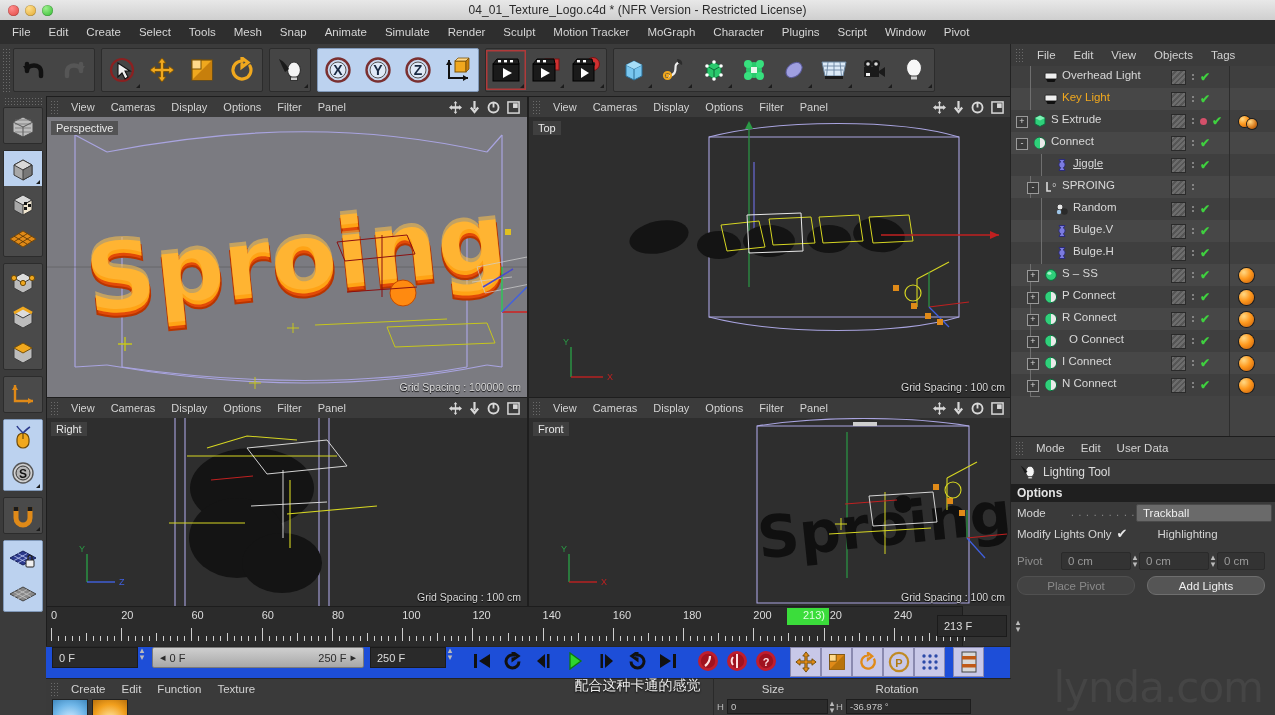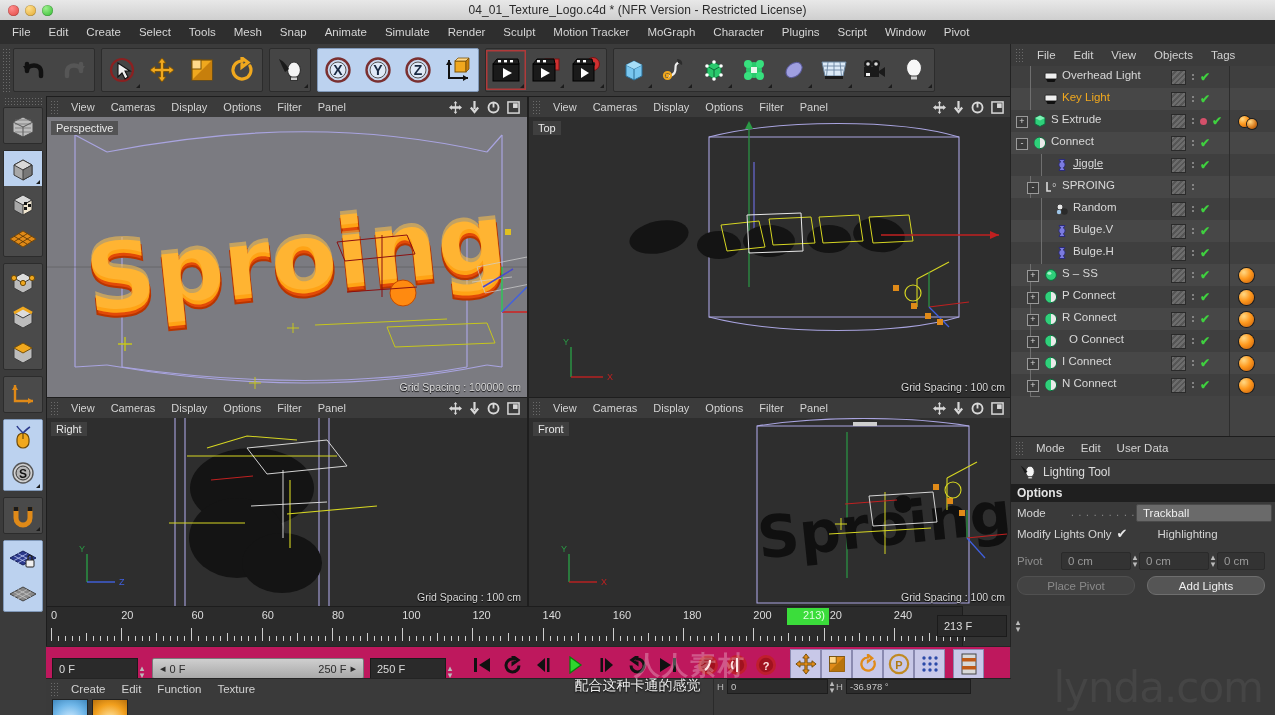--- a/index.html
+++ b/index.html
@@ -116,22 +116,22 @@
   .tl-nums{position:absolute;left:0;top:2px;height:16px;width:100%;}
   .tl-num{position:absolute;color:#dcdcdc;font-size:11px;}
   .tl-ticks{position:absolute;left:0;top:20px;height:14px;width:100%;}
   .tick{position:absolute;bottom:0;width:1px;background:#cfcfcf;}
   .tl-cursor{position:absolute;top:1px;height:17px;background:#3bdd3b;}
   .tl-cursor-lbl{position:absolute;top:2px;color:#dfffdf;font-size:11px;}
   .tl-fld{position:absolute;right:3px;top:9px;width:62px;height:20px;background:#2a2a2a;
     border:1px solid #1b1b1b;color:#ddd;font-size:11px;display:flex;align-items:center;padding-left:6px;}
 
   
-  .transport{position:absolute;left:46px;top:646px;width:964px;height:32px;background:#be185d;
-    display:flex;align-items:flex-end;border-top:1px solid #262626;}
+  .transport{position:absolute;left:46px;top:646px;width:964px;height:32px;background:#1d4ed8;
+    display:flex;align-items:flex-start;border-top:1px solid #262626;}
   .tp-fld{height:19px;background:#2a2a2a;border:1px solid #1b1b1b;color:#ddd;font-size:11px;
     display:flex;align-items:center;padding-left:6px;}
   .tp-range{height:19px;background:linear-gradient(#cfcfcf,#a8a8a8);border:1px solid #7a7a7a;
     border-radius:2px;display:flex;align-items:center;justify-content:space-between;
     color:#2b2b2b;font-size:11px;padding:0 7px;}
   .tp-btn{width:31px;height:28px;display:flex;align-items:center;justify-content:center;}
   .tp-ibtn{width:29px;height:28px;display:flex;align-items:center;justify-content:center;}
 
   
   .matmgr{position:absolute;left:46px;top:678px;width:667px;height:37px;background:#3a3a3a;
@@ -1501,26 +1501,29 @@
       <span class="m">Function</span>
       <span class="m">Texture</span>
     </div>
     <div class="mm-body">
       <span class="mm-sw" style="background:radial-gradient(circle at 50% 120%,#cfeaff 5%,#6fb6e8 60%,#3e87bd 100%);"></span>
       <span class="mm-sw" style="background:radial-gradient(circle at 50% 120%,#ffe7a8 5%,#f2a01e 60%,#b8700c 100%);"></span>
     </div>
   </div>
 
   <div class="coord">
+    <div class="coord-head">
+      <span style="width:118px;text-align:center;">Size</span>
+      <span style="width:130px;text-align:center;">Rotation</span>
+    </div>
     <div class="coord-row">
       <span style="width:10px;color:#b8b8b8;font-size:9.5px;margin-left:3px;">H</span>
       <span class="coord-f" style="width:96px;">0</span>
       <span class="stepper">▴<br>▾</span>
       <span style="width:10px;color:#b8b8b8;font-size:9.5px;">H</span>
       <span class="coord-f" style="width:120px;">-36.978 °</span>
     </div>
   </div>
 
-  <div class="cwm">人人素材</div>
   <div class="subtitle">配合这种卡通的感觉</div>
   <div class="lynda">lynda.com</div>
 
 </div>
 
 </body></html>

